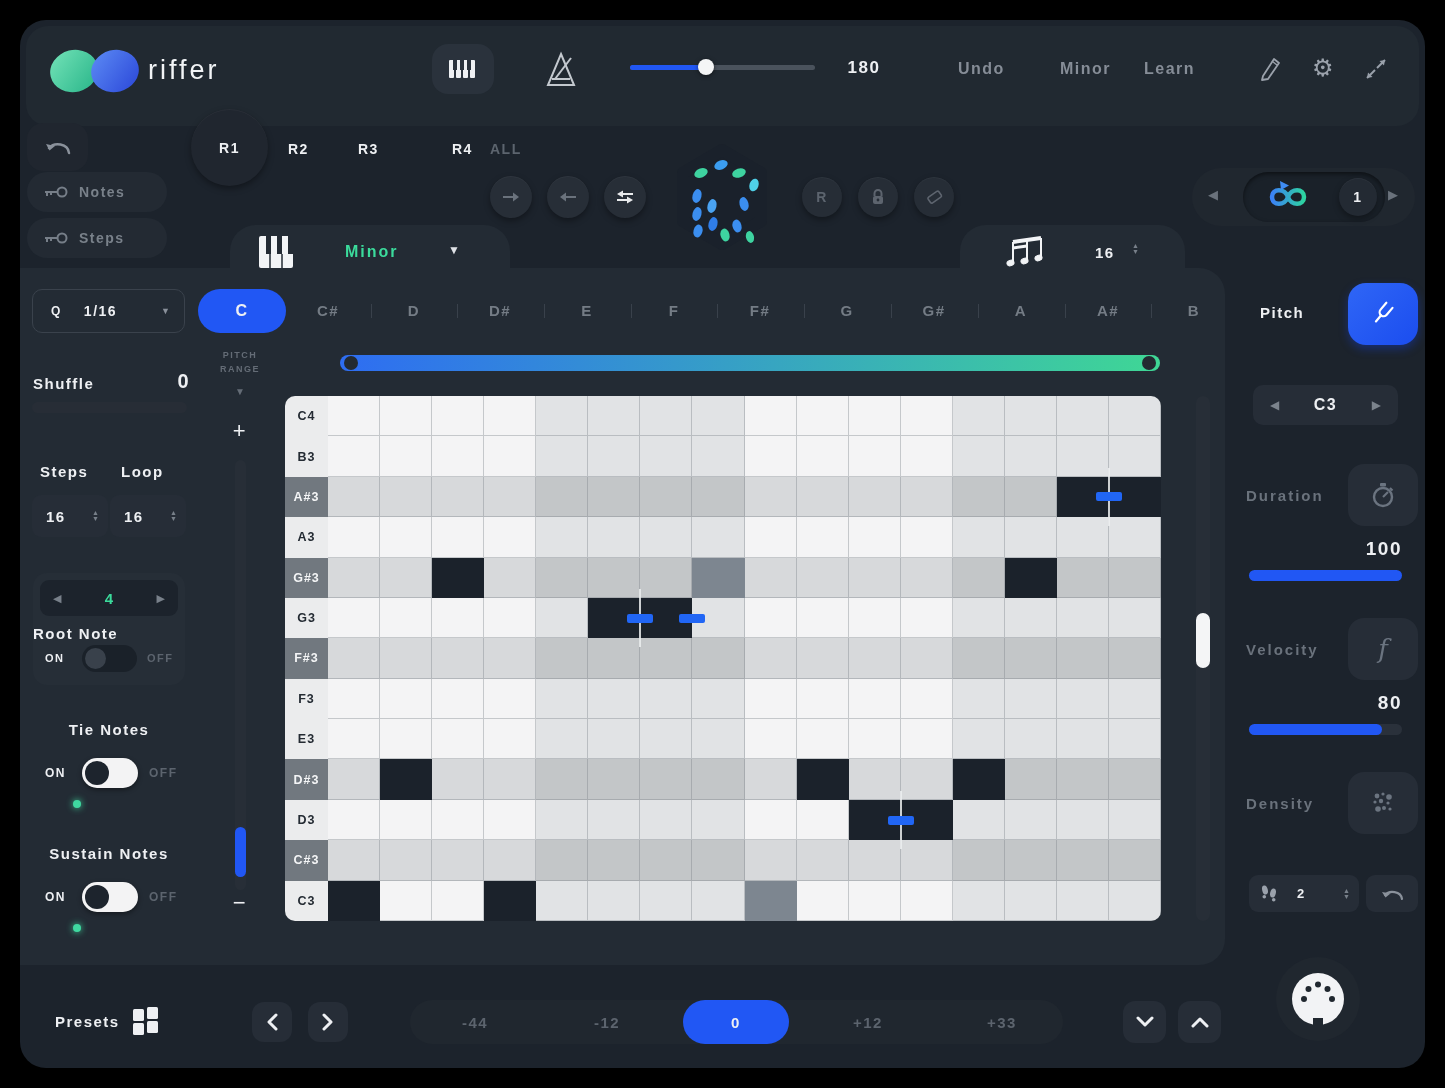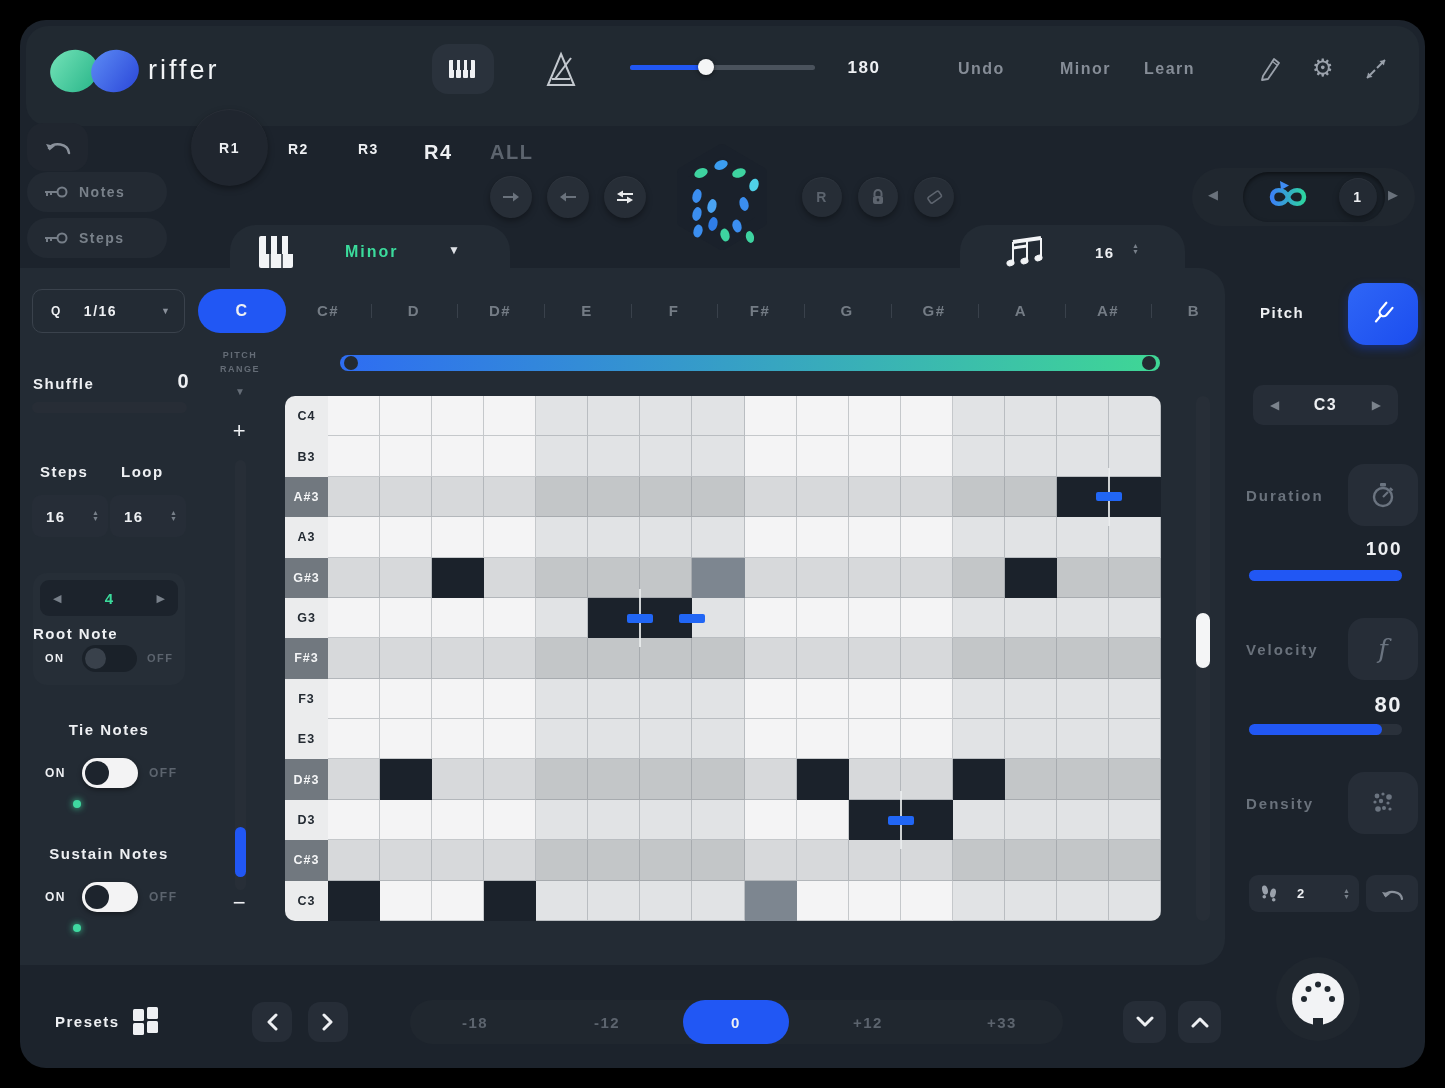--- a/index.html
+++ b/index.html
@@ -139,22 +139,22 @@
       <path d="M25 17 C24 7 10 6 5 12" fill="none" stroke="#8a919b" stroke-width="2.5" stroke-linecap="round"></path>
       <path d="M2 8 L5.5 14.5 L11 10 Z" fill="#8a919b"></path>
     </svg>
   </div>
 
   <div class="abs circlebtn" style="left:171px; top:89px; width:77px; height:77px; background:#20262f;text-align:center;">
     <span class="whitetxt" style="font-size:14px;">R1</span>
   </div>
   <div class="abs whitetxt" style="left:268px; top:121px; font-size:14px;">R2</div>
   <div class="abs whitetxt" style="left:338px; top:121px; font-size:14px;">R3</div>
-  <div class="abs whitetxt" style="left:404px; top:121px; font-size:20px;">R4</div>
-  <div class="abs dimtxt" style="left:470px; top:121px; font-size:20px;">ALL</div>
+  <div class="abs whitetxt" style="left:432px; top:121px; font-size:14px;">R4</div>
+  <div class="abs dimtxt" style="left:470px; top:121px; font-size:14px;">ALL</div>
 
   <div class="abs pillbtn" style="left:7px; top:152px; width:140px; height:40px;">
     <span style="margin-left:16px;">
       <svg width="26" height="14" viewBox="0 0 26 14">
         <circle cx="19" cy="7" r="4.5" fill="none" stroke="#767e88" stroke-width="2"></circle>
         <path d="M14.5 7 H2 M4 7 V11 M8 7 V10" stroke="#767e88" stroke-width="2"></path>
       </svg>
     </span>
     <span class="graytxt" style="margin-left:10px; font-size:14px; color:#79818a;">Notes</span>
   </div>
@@ -650,21 +650,21 @@
       </svg>
     </span>
   </div>
   <div class="abs whitetxt" style="left:1300px; top:518px; width:82px; text-align:right; font-size:19px;">100</div>
   <div class="abs rslider" style="left:1229px; top:550px; width:153px; background:#2157f4;"></div>
 
   <div class="abs rlabel" style="left:1226px; top:621px;">Velocity</div>
   <div class="abs iconbtn" style="left:1328px; top:598px; width:70px; height:62px;">
     <span style="color:#6b7480; font-family:'DejaVu Serif',serif; font-style:italic; font-size:26px;">f</span>
   </div>
-  <div class="abs whitetxt" style="left:1300px; top:672px; width:82px; text-align:right; font-size:22px;">80</div>
+  <div class="abs whitetxt" style="left:1300px; top:672px; width:82px; text-align:right; font-size:19px;">80</div>
   <div class="abs rslider" style="left:1229px; top:704px; width:153px; background:#2a313b;">
     <div class="rslider" style="width:87%; background:#2157f4;"></div>
   </div>
 
   <div class="abs rlabel" style="left:1226px; top:775px;">Density</div>
   <div class="abs iconbtn" style="left:1328px; top:752px; width:70px; height:62px;">
     <span>
       <svg width="26" height="26" viewBox="0 0 26 26" fill="#6b7480">
         <circle cx="7" cy="6" r="2.4"></circle>
           <circle cx="13" cy="4" r="1.6"></circle>
@@ -715,21 +715,21 @@
         <path d="M10 2 L3 9 L10 16" fill="none" stroke="#eef0f3" stroke-width="3" stroke-linecap="round" stroke-linejoin="round"></path>
       </svg>
   </div>
   <div class="abs bbtn" style="left:288px; top:982px; width:40px; height:40px;">
     <svg width="12" height="18" viewBox="0 0 12 18">
         <path d="M2 2 L9 9 L2 16" fill="none" stroke="#eef0f3" stroke-width="3" stroke-linecap="round" stroke-linejoin="round"></path>
       </svg>
   </div>
 
   <div class="abs" style="left:390px; top:980px; width:653px; height:44px; background:#20272f; border-radius:22px;">
-    <div class="abs dimtxt" style="left:35px; top:14px; width:60px; text-align:center; font-size:15px;">-18</div>
+    <div class="abs dimtxt" style="left:35px; top:14px; width:60px; text-align:center; font-size:15px;">-44</div>
     <div class="abs dimtxt" style="left:167px; top:14px; width:60px; text-align:center; font-size:15px;">-12</div>
     <div class="abs keypill" style="left:273px; top:0; width:106px; height:44px;">
       <span class="whitetxt" style="font-size:15px;">0</span>
     </div>
     <div class="abs dimtxt" style="left:428px; top:14px; width:60px; text-align:center; font-size:15px;">+12</div>
     <div class="abs dimtxt" style="left:562px; top:14px; width:60px; text-align:center; font-size:15px;">+33</div>
   </div>
 
   <div class="abs bbtn" style="left:1103px; top:981px; width:43px; height:42px;">
     <svg width="18" height="12" viewBox="0 0 18 12">

